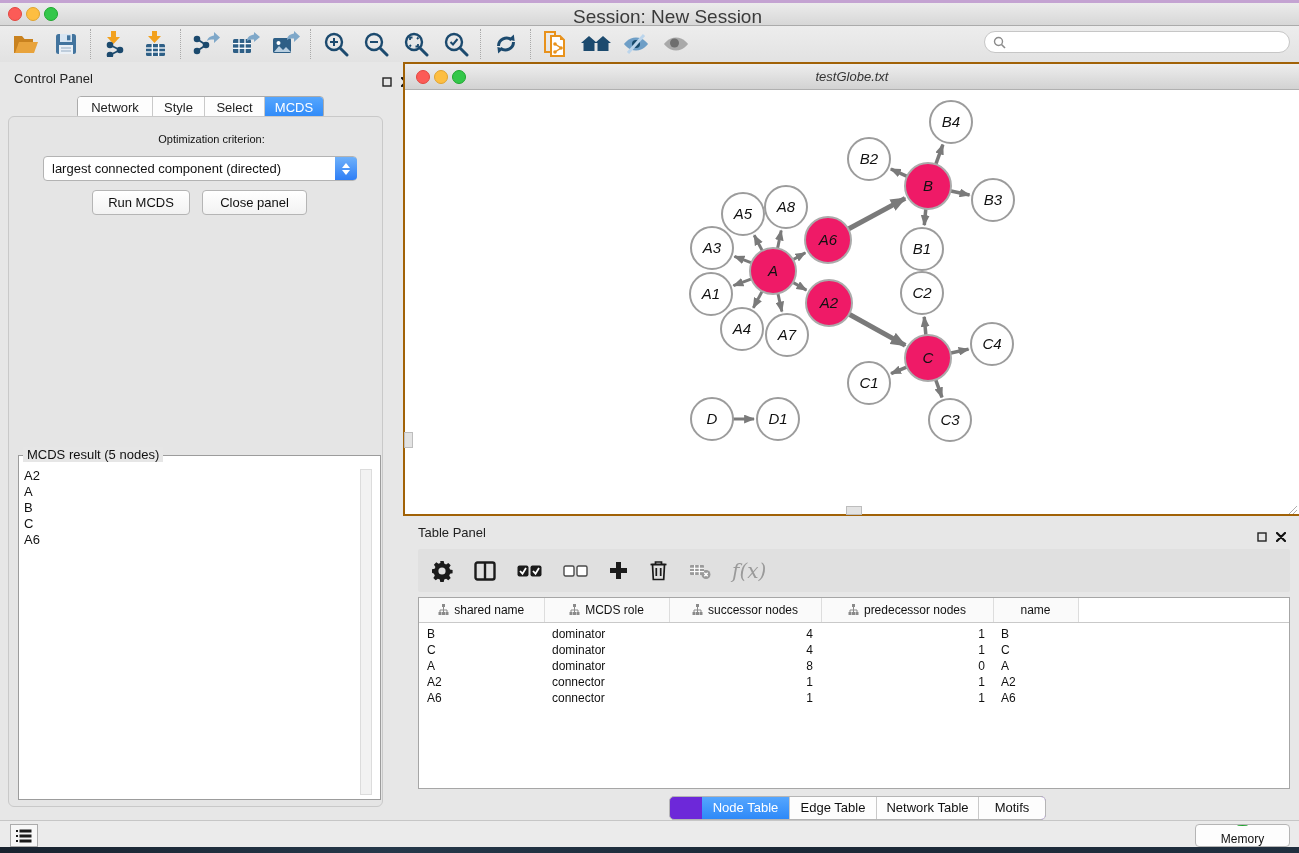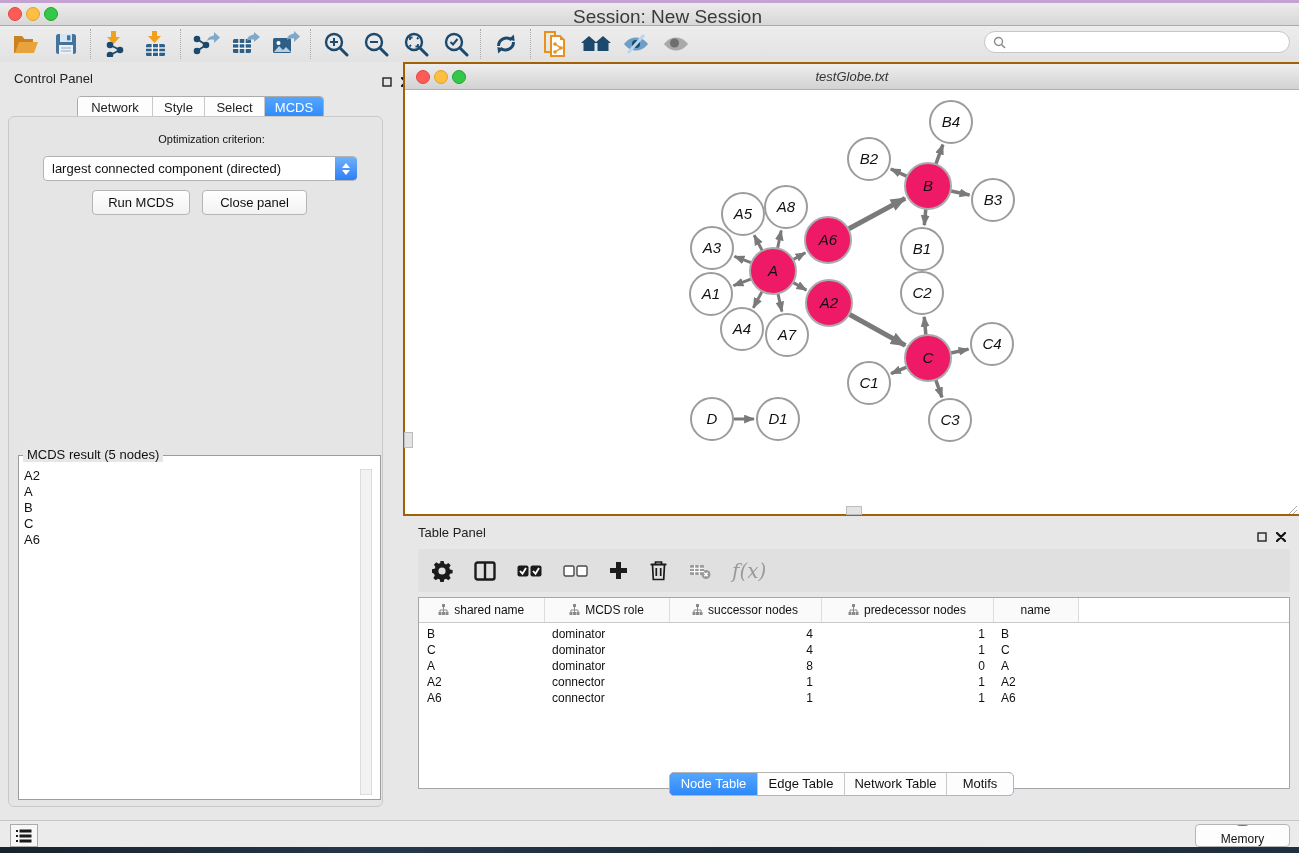--- a/index.html
+++ b/index.html
@@ -85,22 +85,22 @@
                border:1px solid #A6A6A6;overflow:hidden;}
   table.ntable{table-layout:fixed;border-collapse:collapse;width:100%;}
   table.ntable th{font-weight:normal;font-size:12px;color:#111;height:22px;background:#FAFAFA;
         border-right:1px solid #DDDDDD;border-bottom:1px solid #C9C9C9;text-align:center;
         white-space:nowrap;overflow:hidden;}
   table.ntable th.filler{background:#fff;border-right:none;}
   table.ntable th svg{vertical-align:-1px;margin-right:5px;}
   table.ntable td{font-size:12px;color:#111;height:16px;padding:0 8px;white-space:nowrap;overflow:hidden;}
   table.ntable td.r{text-align:right;}
   table.ntable tr.first td{padding-top:3px;}
-  .tp-tabs{position:absolute;left:266px;top:252px;height:22px;display:flex;
-           border:1px solid #B5B5B5;border-radius:5px;overflow:hidden;background:#6d28d9;}
+  .tp-tabs{position:absolute;left:266px;top:276px;height:22px;display:flex;
+           border:1px solid #B5B5B5;border-radius:5px;overflow:hidden;background:#6d28d9;padding-left:32px;}
   .tp-tab{height:22px;line-height:22px;font-size:13px;color:#111;text-align:center;
           background:#FDFDFD;border-left:1px solid #C9C9C9;}
   .tp-tab:first-child{border-left:none;}
   .tp-tab.active{background:linear-gradient(#55A6FE,#2E89F8);color:#fff;}
   
   .statusbar{position:absolute;left:0;top:820px;width:1299px;height:27px;background:#EBEBEB;
              border-top:1px solid #C6C6C6;}
   .list-btn{position:absolute;left:10px;top:3px;width:26px;height:21px;background:#F7F7F7;
             border:1px solid #ABABAB;display:flex;align-items:center;justify-content:center;}
   .mem-btn{position:absolute;right:9px;top:3px;width:93px;height:21px;background:#FDFDFD;

